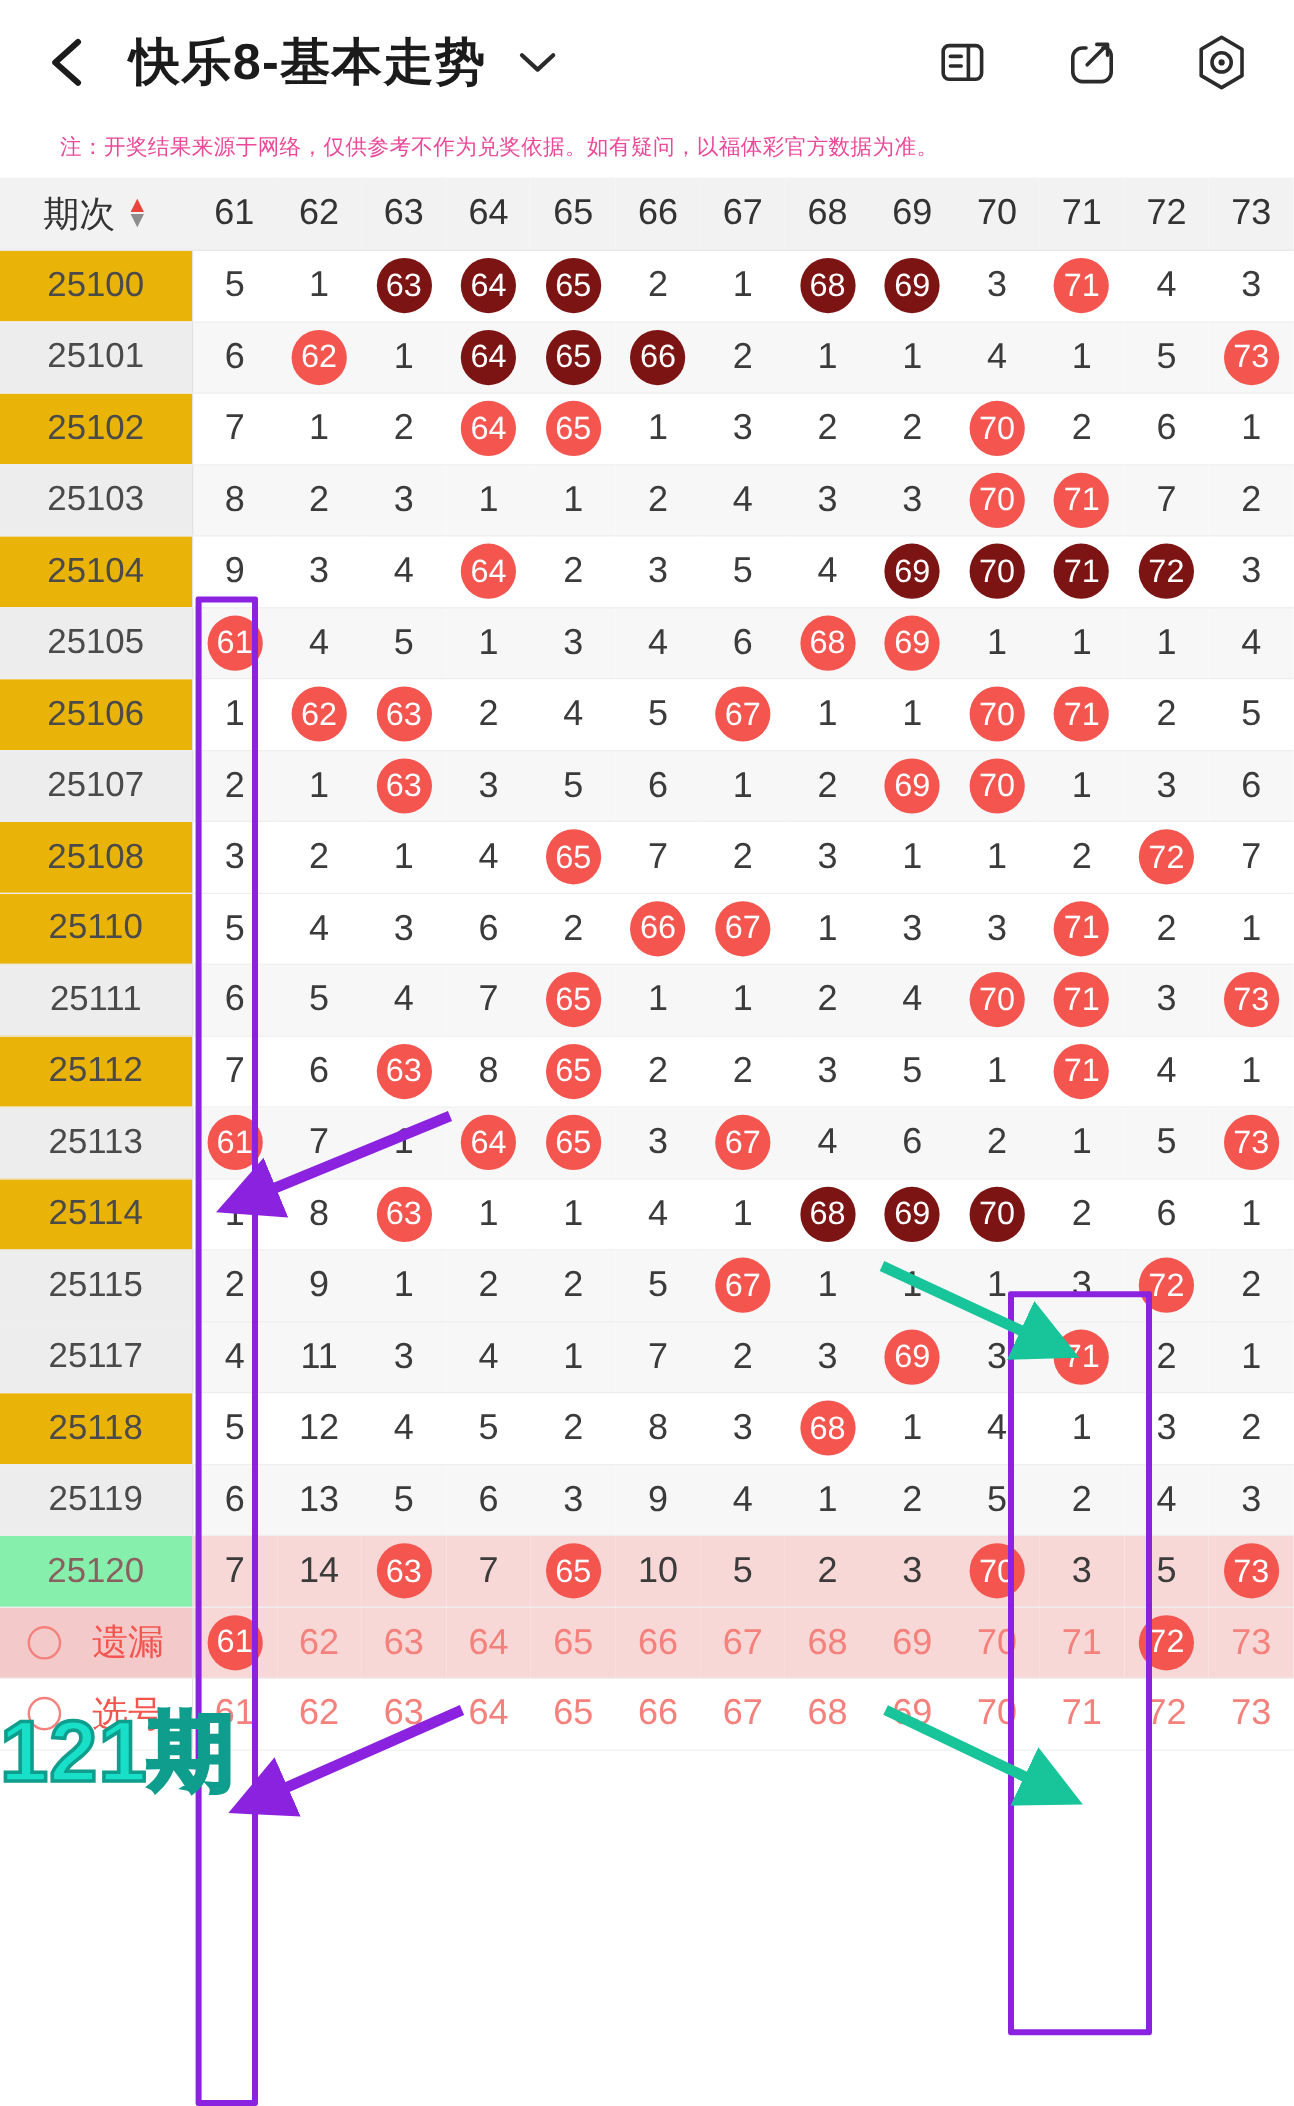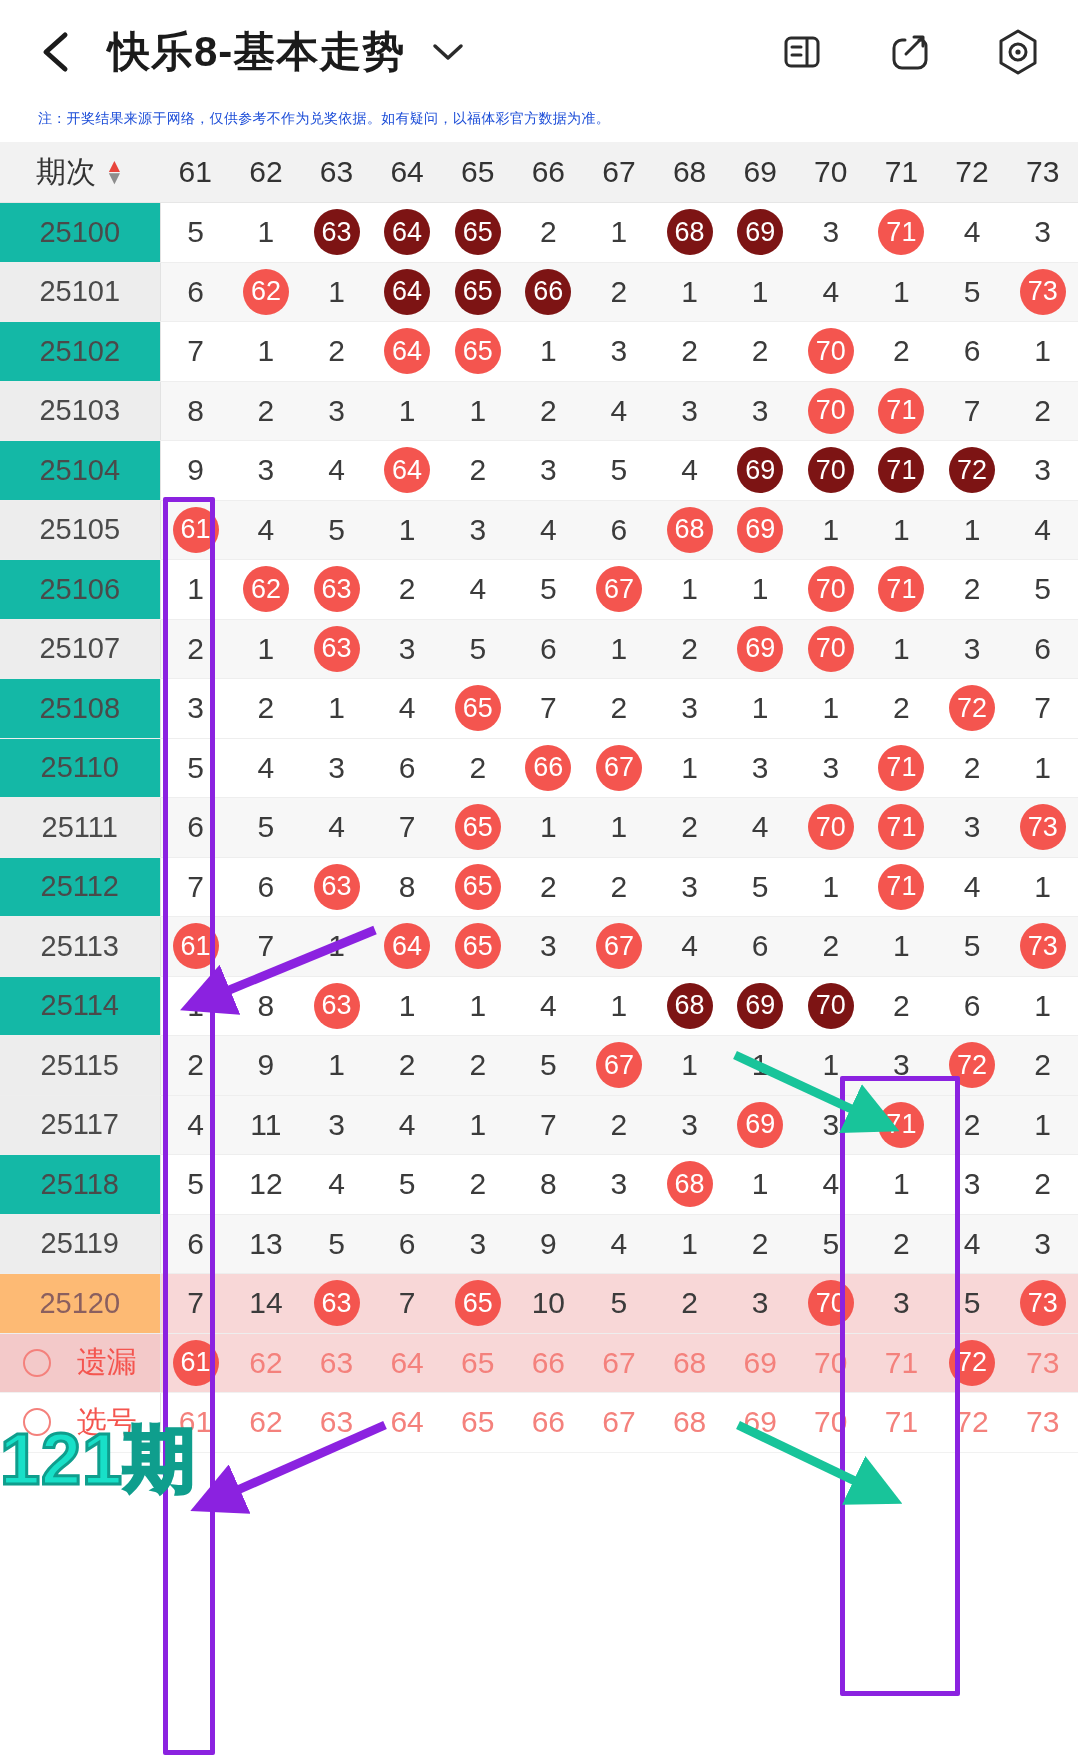--- a/index.html
+++ b/index.html
@@ -57,23 +57,23 @@
     height: 52px;
     margin-left: 56px;
     display: flex;
     align-items: center;
     justify-content: center;
     cursor: pointer;
   }
 
   
   .note {
-    font-size: 14px;
-    color: #1d4ed8;
-    padding: 6px 34px 14px 38px;
+    font-size: 18px;
+    color: #ec4899;
+    padding: 6px 34px 14px 50px;
     letter-spacing: 0.3px;
     white-space: nowrap;
   }
 
   
   .table-wrap {
     position: relative;
     width: 100%;
   }
   table.grid {
@@ -110,21 +110,21 @@
     display: inline-flex;
     flex-direction: column;
     line-height: 0.62;
     font-size: 19px;
   }
   .sort-up { color: #e8453c; }
   .sort-dn { color: #8d8d8d; }
 
   tbody tr.alt { background: #f7f7f7; }
   tbody td.period {
-    background: #14b8a6;
+    background: #eab308;
     color: #4a4a4a;
     font-size: 29px;
     border-right: 1px solid #e2e2e2;
   }
   tbody tr.alt td.period { background: #ededed; }
   tbody tr td { border-bottom: 1px solid #eeeeee; }
 
   .ball {
     display: inline-flex;
     align-items: center;
@@ -134,21 +134,21 @@
     border-radius: 50%;
     color: #fff;
     font-size: 27px;
     line-height: 1;
   }
   .ball.hot { background: #f4554f; }
   .ball.dark { background: #7d1414; }
 
   
   tbody tr.highlight td { background: #f8d7d7; }
-  tbody tr.highlight td.period { background: #fdba74; color: #8a5f5f; }
+  tbody tr.highlight td.period { background: #86efac; color: #8a5f5f; }
 
   
   .footer-rows {
     position: relative;
   }
   table.footer-grid {
     border-collapse: collapse;
     width: 100%;
     table-layout: fixed;
   }

